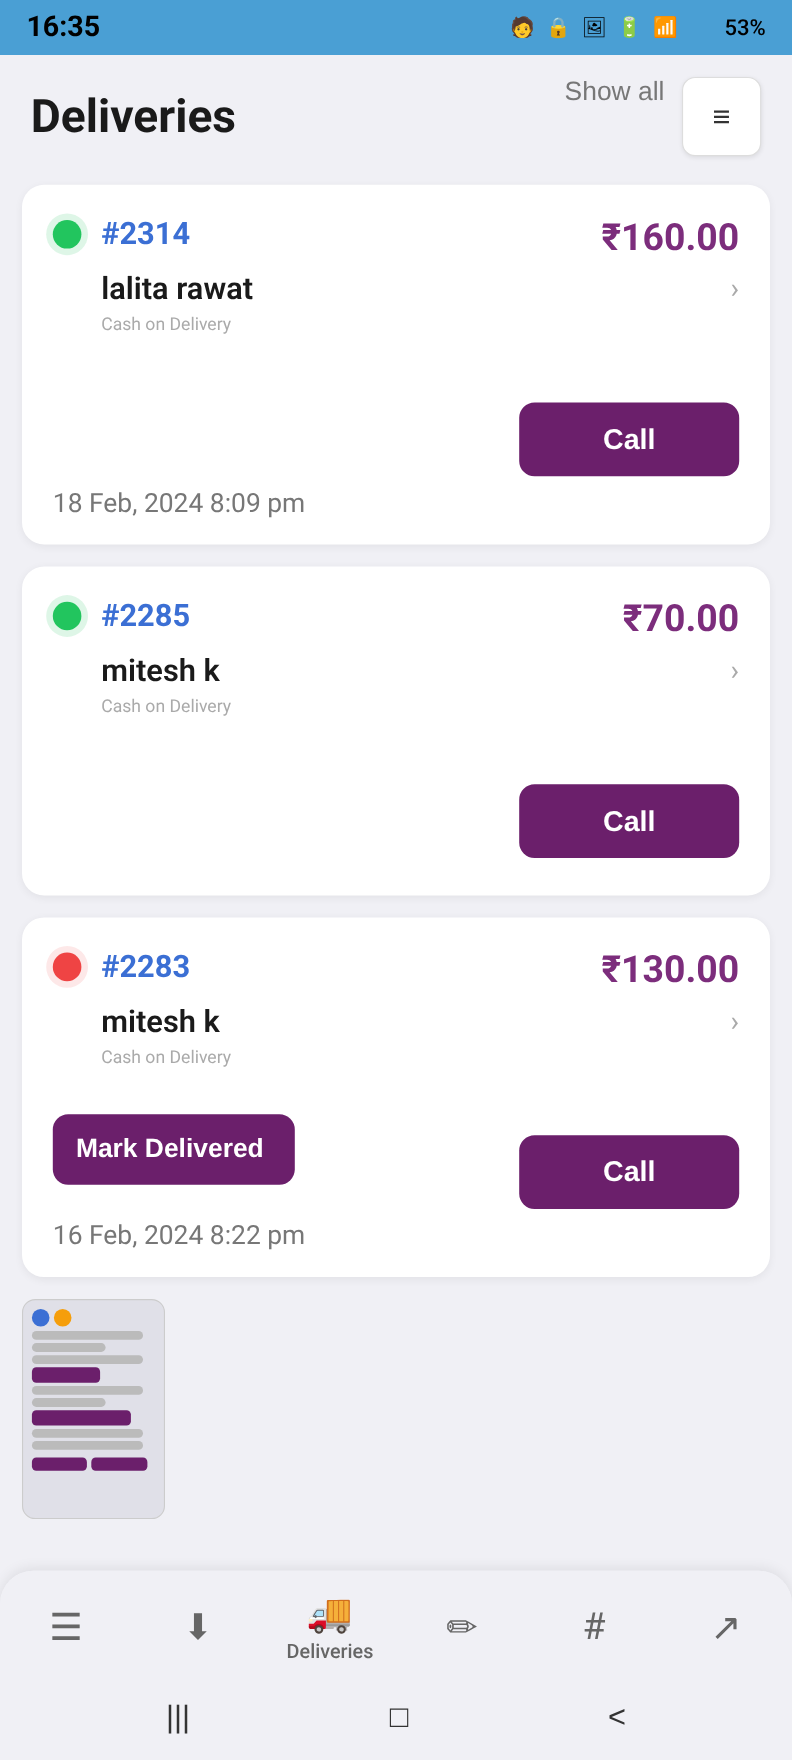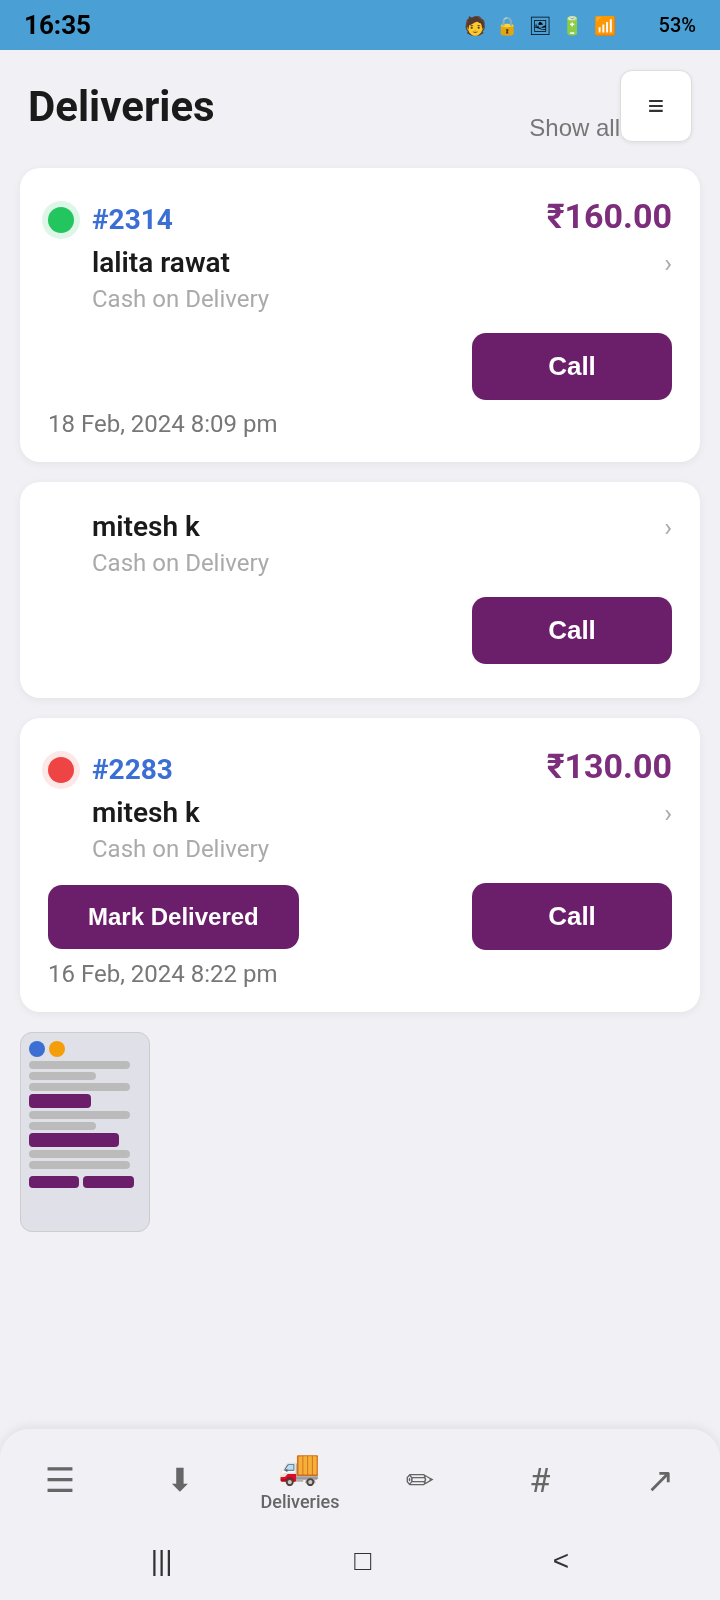--- a/index.html
+++ b/index.html
@@ -48,21 +48,22 @@
       align-items: center;
       justify-content: space-between;
     }
     .header-title {
       font-size: 42px;
       font-weight: bold;
       color: #1a1a1a;
     }
     .header-right {
       display: flex;
-      align-items: flex-end;
+      align-items: flex-start;
+      gap: 16px;
     }
     .show-all-btn {
       font-size: 24px;
       color: #777;
       background: none;
       border: none;
       cursor: pointer;
     }
     .filter-btn {
       background: #fff;
@@ -91,21 +92,21 @@
 
     .delivery-card {
       background: #fff;
       border-radius: 20px;
       padding: 28px 28px 24px 28px;
       box-shadow: 0 2px 8px rgba(0,0,0,0.06);
     }
 
     .card-top {
       display: flex;
-      align-items: flex-end;
+      align-items: flex-start;
       justify-content: space-between;
       margin-bottom: 10px;
       gap: 40px;
     }
     .card-top-left {
       display: flex;
       align-items: center;
       gap: 18px;
     }
 
@@ -147,21 +148,21 @@
       font-size: 28px;
       font-weight: 600;
       color: #1a1a1a;
     }
     .chevron-icon {
       font-size: 26px;
       color: #aaa;
     }
 
     .payment-method {
-      font-size: 24px;
+      font-size: 16px;
       color: #aaa;
       padding-left: 44px;
       margin-bottom: 20px;
     }
 
     .card-actions {
       display: flex;
       align-items: center;
       justify-content: flex-end;
       gap: 20px;
@@ -175,29 +176,30 @@
       background: #6b1f6b;
       color: #fff;
       border: none;
       border-radius: 14px;
       font-size: 26px;
       font-weight: 600;
       padding: 18px 48px;
       cursor: pointer;
       min-width: 200px;
       text-align: center;
+      margin-top: 42px;
     }
     .btn-mark {
       background: #6b1f6b;
       color: #fff;
       border: none;
       border-radius: 14px;
       font-size: 24px;
       font-weight: 600;
-      padding: 18px 40px;
+      padding: 18px 21px;
       cursor: pointer;
       min-width: 220px;
       text-align: left;
     }
 
     .delivery-date {
       font-size: 24px;
       color: #777;
       text-align: left;
     }
@@ -337,20 +339,27 @@
       <span class="chevron-icon">›</span>
     </div>
     <div class="payment-method">Cash on Delivery</div>
     <div class="card-actions">
       <button class="btn-call">Call</button>
     </div>
     <div class="delivery-date">18 Feb, 2024 8:09 pm</div>
   </div>
 
   <div class="delivery-card">
+    <div class="card-top">
+      <div class="card-top-left">
+        <span class="status-dot green"></span>
+        <span class="order-id">#2285</span>
+      </div>
+      <span class="order-amount">₹70.00</span>
+    </div>
     <div class="customer-row">
       <span class="customer-name">mitesh k</span>
       <span class="chevron-icon">›</span>
     </div>
     <div class="payment-method">Cash on Delivery</div>
     <div class="card-actions">
       <button class="btn-call">Call</button>
     </div>
   </div>
 

